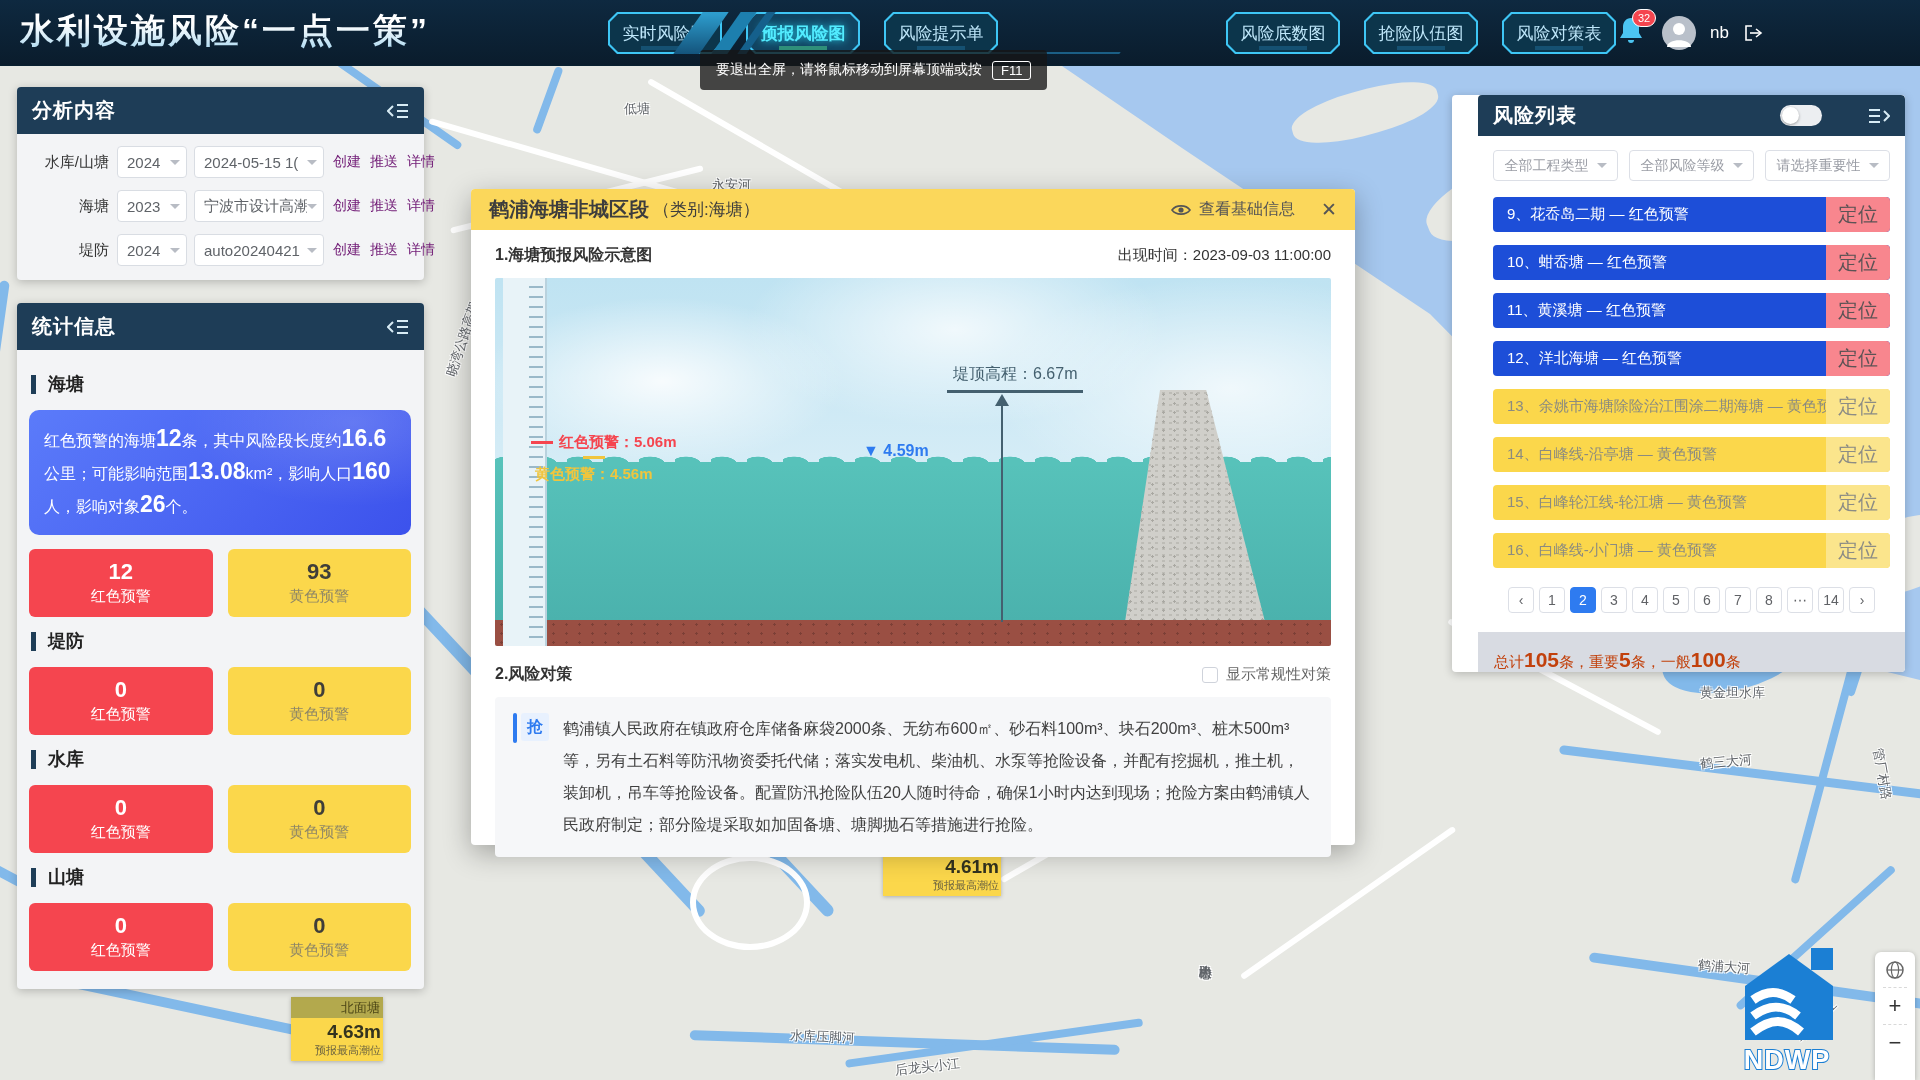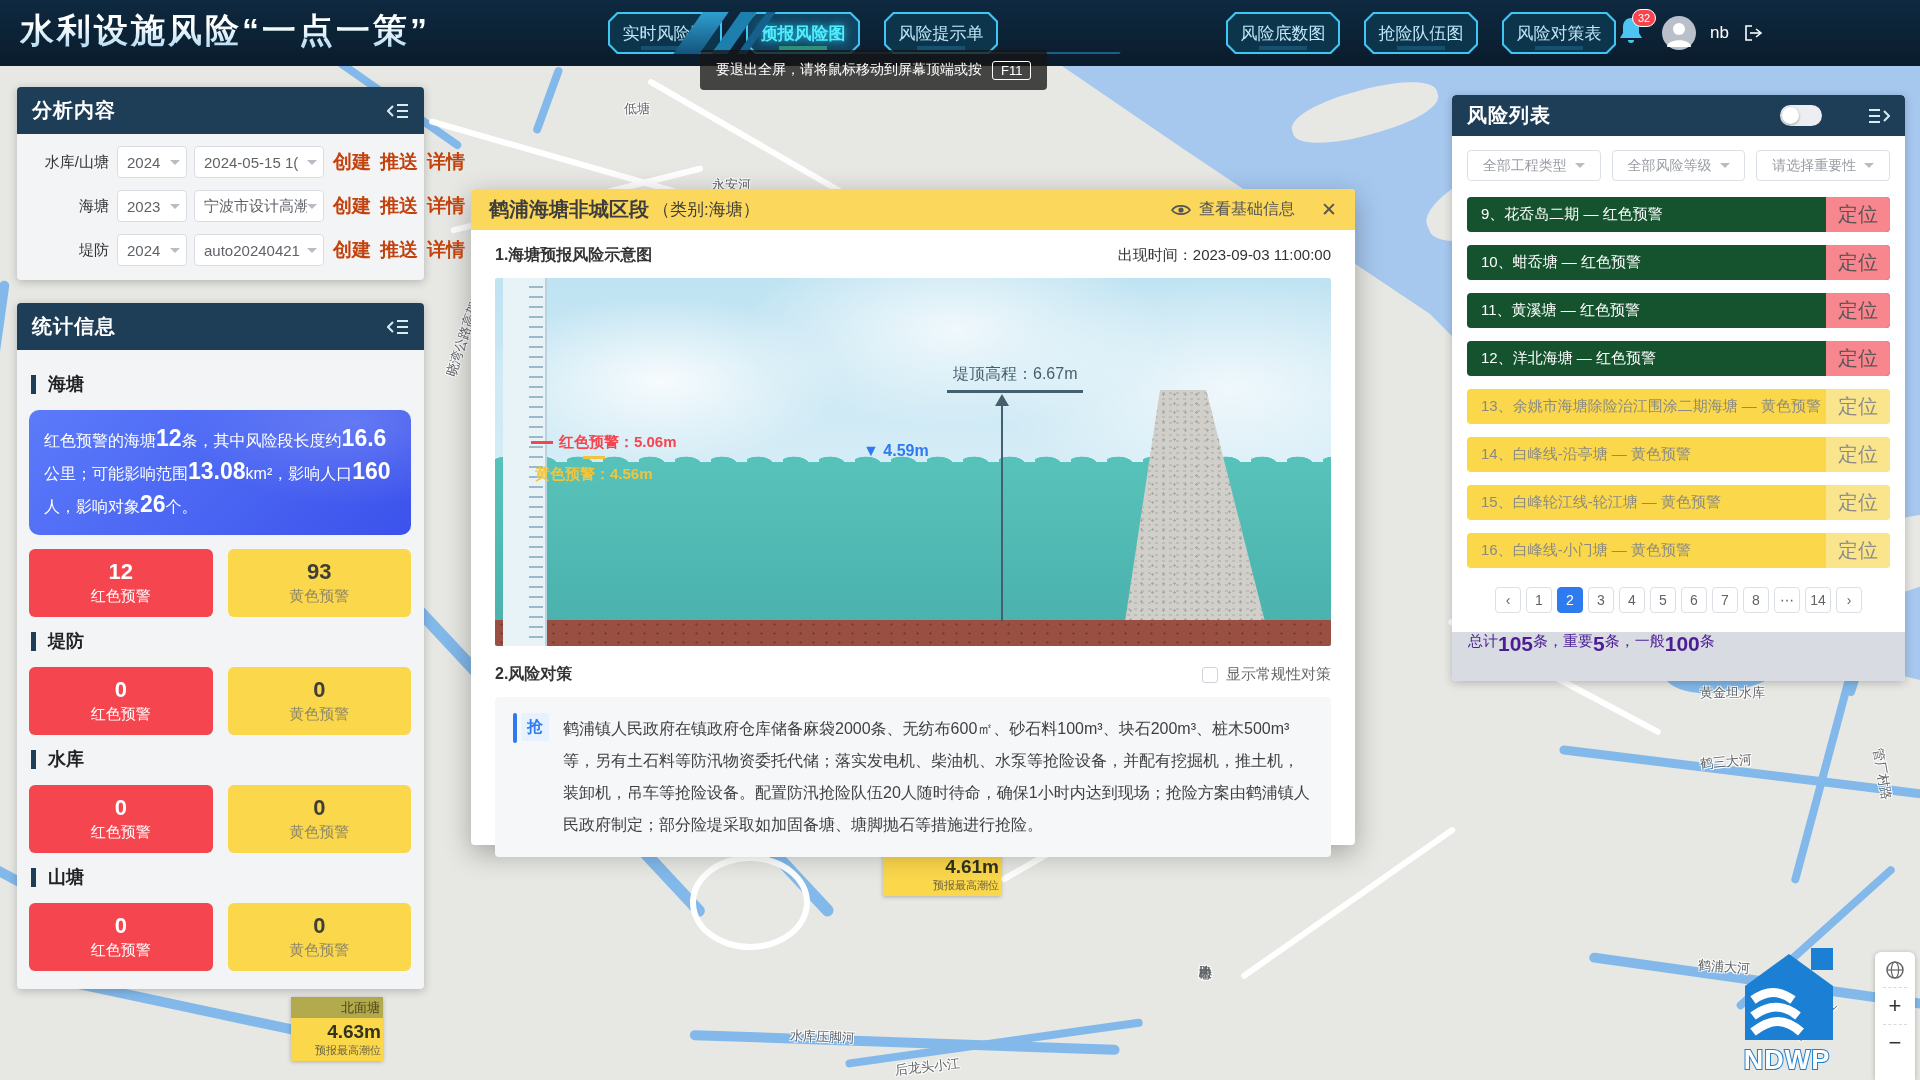--- a/index.html
+++ b/index.html
@@ -62,64 +62,64 @@
   .abody{padding:12px 14px 14px 12px;}
   .arow{display:flex;align-items:center;height:32px;margin-bottom:12px;}
   .arow:last-child{margin-bottom:0;}
   .alabel{width:88px;text-align:right;font-size:15px;color:#333;padding-right:8px;flex:none;}
   .asel{height:32px;background:#fff;border:1px solid #d9dde3;border-radius:4px;display:flex;align-items:center;
       padding:0 6px 0 9px;color:#5f6368;font-size:15px;cursor:pointer;}
   .sel-year{width:70px;flex:none;}
   .sel-scheme{width:130px;flex:none;margin-left:7px;}
   .asel .sel-text{flex:1;overflow:hidden;white-space:nowrap;}
   .chev{width:0;height:0;border:5px solid transparent;border-top-color:#b8bcc4;margin-top:5px;flex:none;}
-  .alink{color:#c2410c;font-size:19px;margin-left:9px;cursor:pointer;white-space:nowrap;font-weight:bold;}
+  .alink{color:#701a75;font-size:14px;margin-left:9px;cursor:pointer;white-space:nowrap;}
 
   #panel-stats{left:17px;top:303px;width:407px;padding-bottom:4px;}
   .sbody{padding:10px 13px 14px 12px;}
   .sec-title{display:flex;align-items:center;margin:12px 0 0 2px;}
   .sec-title .bar{width:5px;height:19px;background:#1e3d57;margin-right:12px;}
   .sec-title .sec-name{font-size:18px;font-weight:bold;color:#222;}
   .sum-box{margin-top:14px;border-radius:10px;padding:13px 15px;color:#fff;font-size:16px;line-height:31px;
       background:radial-gradient(240px 120px at 85% 10%,rgba(255,255,255,.16),transparent 70%),linear-gradient(135deg,#5b7bfa,#3c52ec);}
   .seg-big{font-size:23px;font-weight:bold;}
   .cards{display:flex;gap:15px;margin-top:14px;}
   .card{flex:1;height:68px;border-radius:6px;display:flex;flex-direction:column;align-items:center;justify-content:center;cursor:pointer;}
   .card .num{font-size:22px;font-weight:bold;line-height:26px;}
   .card .lab{font-size:15px;line-height:22px;}
   .card.red{background:#f5454f;color:#fff;}
   .card.yellow{background:#fbd74b;}
   .card.yellow .num{color:#3f3e39;}
   .card.yellow .lab{color:#8f8766;}
 
   
-  #panel-risk{left:1452px;top:95px;width:453px;padding-bottom:0;border-radius:4px;overflow:hidden;background:#fff;}
+  #panel-risk{left:1452px;top:95px;width:453px;padding-bottom:0;border-radius:4px;overflow:hidden;background:#fff;padding-left:26px;}
   #panel-risk .phead{height:41px;}
   .toggle{width:42px;height:21px;border-radius:11px;background:#eceef1;position:relative;cursor:pointer;margin-left:auto;margin-right:46px;}
   .toggle .knob{position:absolute;left:2px;top:2px;width:17px;height:17px;border-radius:50%;background:#fff;box-shadow:0 1px 3px rgba(0,0,0,.35);}
   .filters{display:flex;gap:11px;margin:14px 15px 0 15px;}
   .fsel{flex:1;height:31px;border:1px solid #dcdfe6;border-radius:4px;background:#fff;color:#9a9da5;font-size:14px;
       display:flex;align-items:center;justify-content:center;gap:8px;cursor:pointer;white-space:nowrap;}
   .risk-items{margin:16px 15px 0 15px;}
   .risk-item{height:35px;border-radius:4px;display:flex;margin-bottom:13px;overflow:hidden;cursor:pointer;}
   .risk-text{flex:1;display:flex;align-items:center;padding-left:14px;font-size:15px;white-space:nowrap;overflow:hidden;}
   .risk-locate{width:64px;display:flex;align-items:center;justify-content:center;font-size:20px;}
-  .risk-item.red{background:#14532d;}
+  .risk-item.red{background:#1d4ed8;}
   .risk-item.red .risk-text{color:#fff;}
   .risk-item.red .risk-locate{background:#f8868e;color:#5c5355;}
   .risk-item.yellow{background:#fbd74b;}
   .risk-item.yellow .risk-text{color:#8b8b80;}
   .risk-item.yellow .risk-locate{background:#fbe58c;color:#8c8c85;}
   .pagination{display:flex;justify-content:center;gap:5px;margin-top:19px;}
   .pg{min-width:26px;height:26px;border:1px solid #dcdfe6;background:#fff;border-radius:4px;color:#606266;
       font-size:14px;display:flex;align-items:center;justify-content:center;cursor:pointer;padding:0 4px;
       font-family:"Liberation Sans",sans-serif;}
   .pg.active{background:#2e7bf0;border-color:#2e7bf0;color:#fff;}
-  .risk-footer{margin-top:19px;height:49px;background:#d8dbe2;display:flex;align-items:flex-start;padding-left:16px;
-      font-size:15px;color:#4c1d95;}
+  .risk-footer{margin-top:19px;height:40px;background:#d8dbe2;display:flex;align-items:flex-end;padding-left:16px;
+      font-size:15px;color:#c2410c;}
   .risk-footer .seg-big{font-size:21px;}
 
   
   #modal{position:absolute;left:471px;top:189px;width:884px;height:656px;background:#fff;border-radius:4px;
       box-shadow:0 8px 28px rgba(0,0,0,.3);z-index:9;}
   #modal-head{height:41px;background:#fbd75b;border-radius:4px 4px 0 0;display:flex;align-items:center;padding:0 18px;}
   #modal-title{font-size:20px;font-weight:bold;color:#3d3d3d;}
   #modal-cat{font-size:17px;color:#3d3d3d;margin-left:4px;}
   #modal-head .spacer{flex:1;}
   .view-info{display:flex;align-items:center;gap:8px;color:#555;font-size:16px;cursor:pointer;margin-right:26px;}

